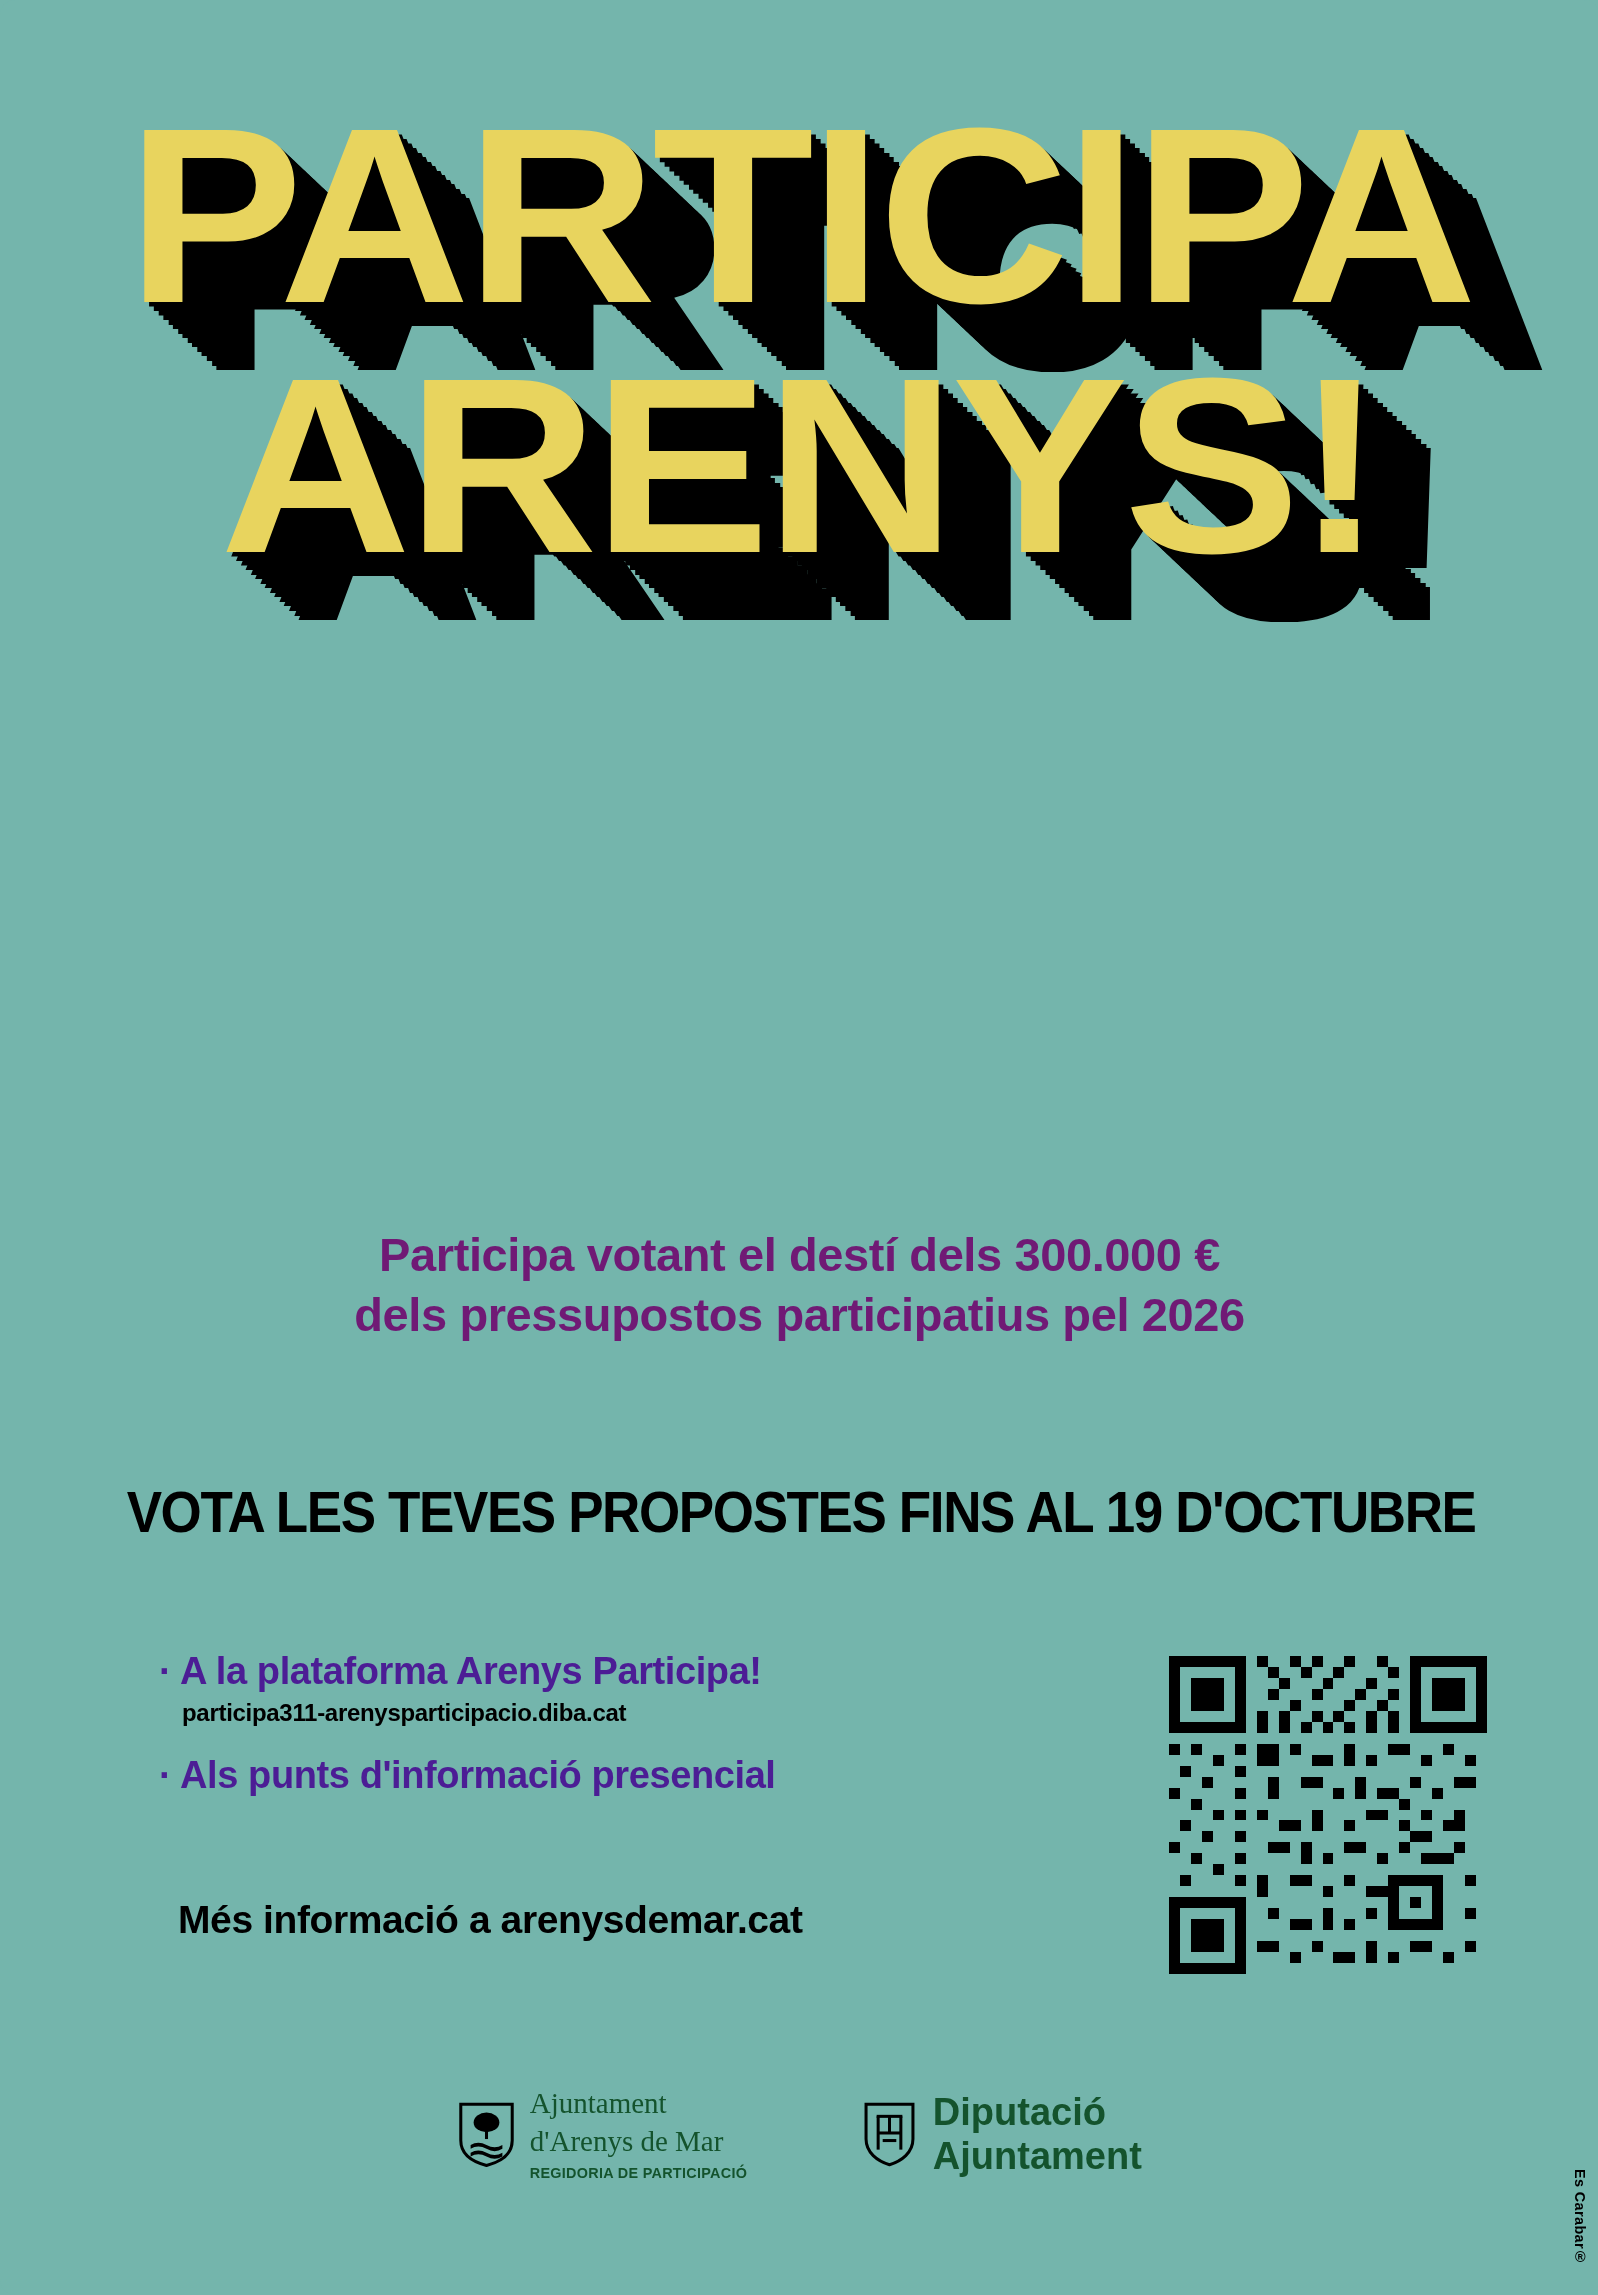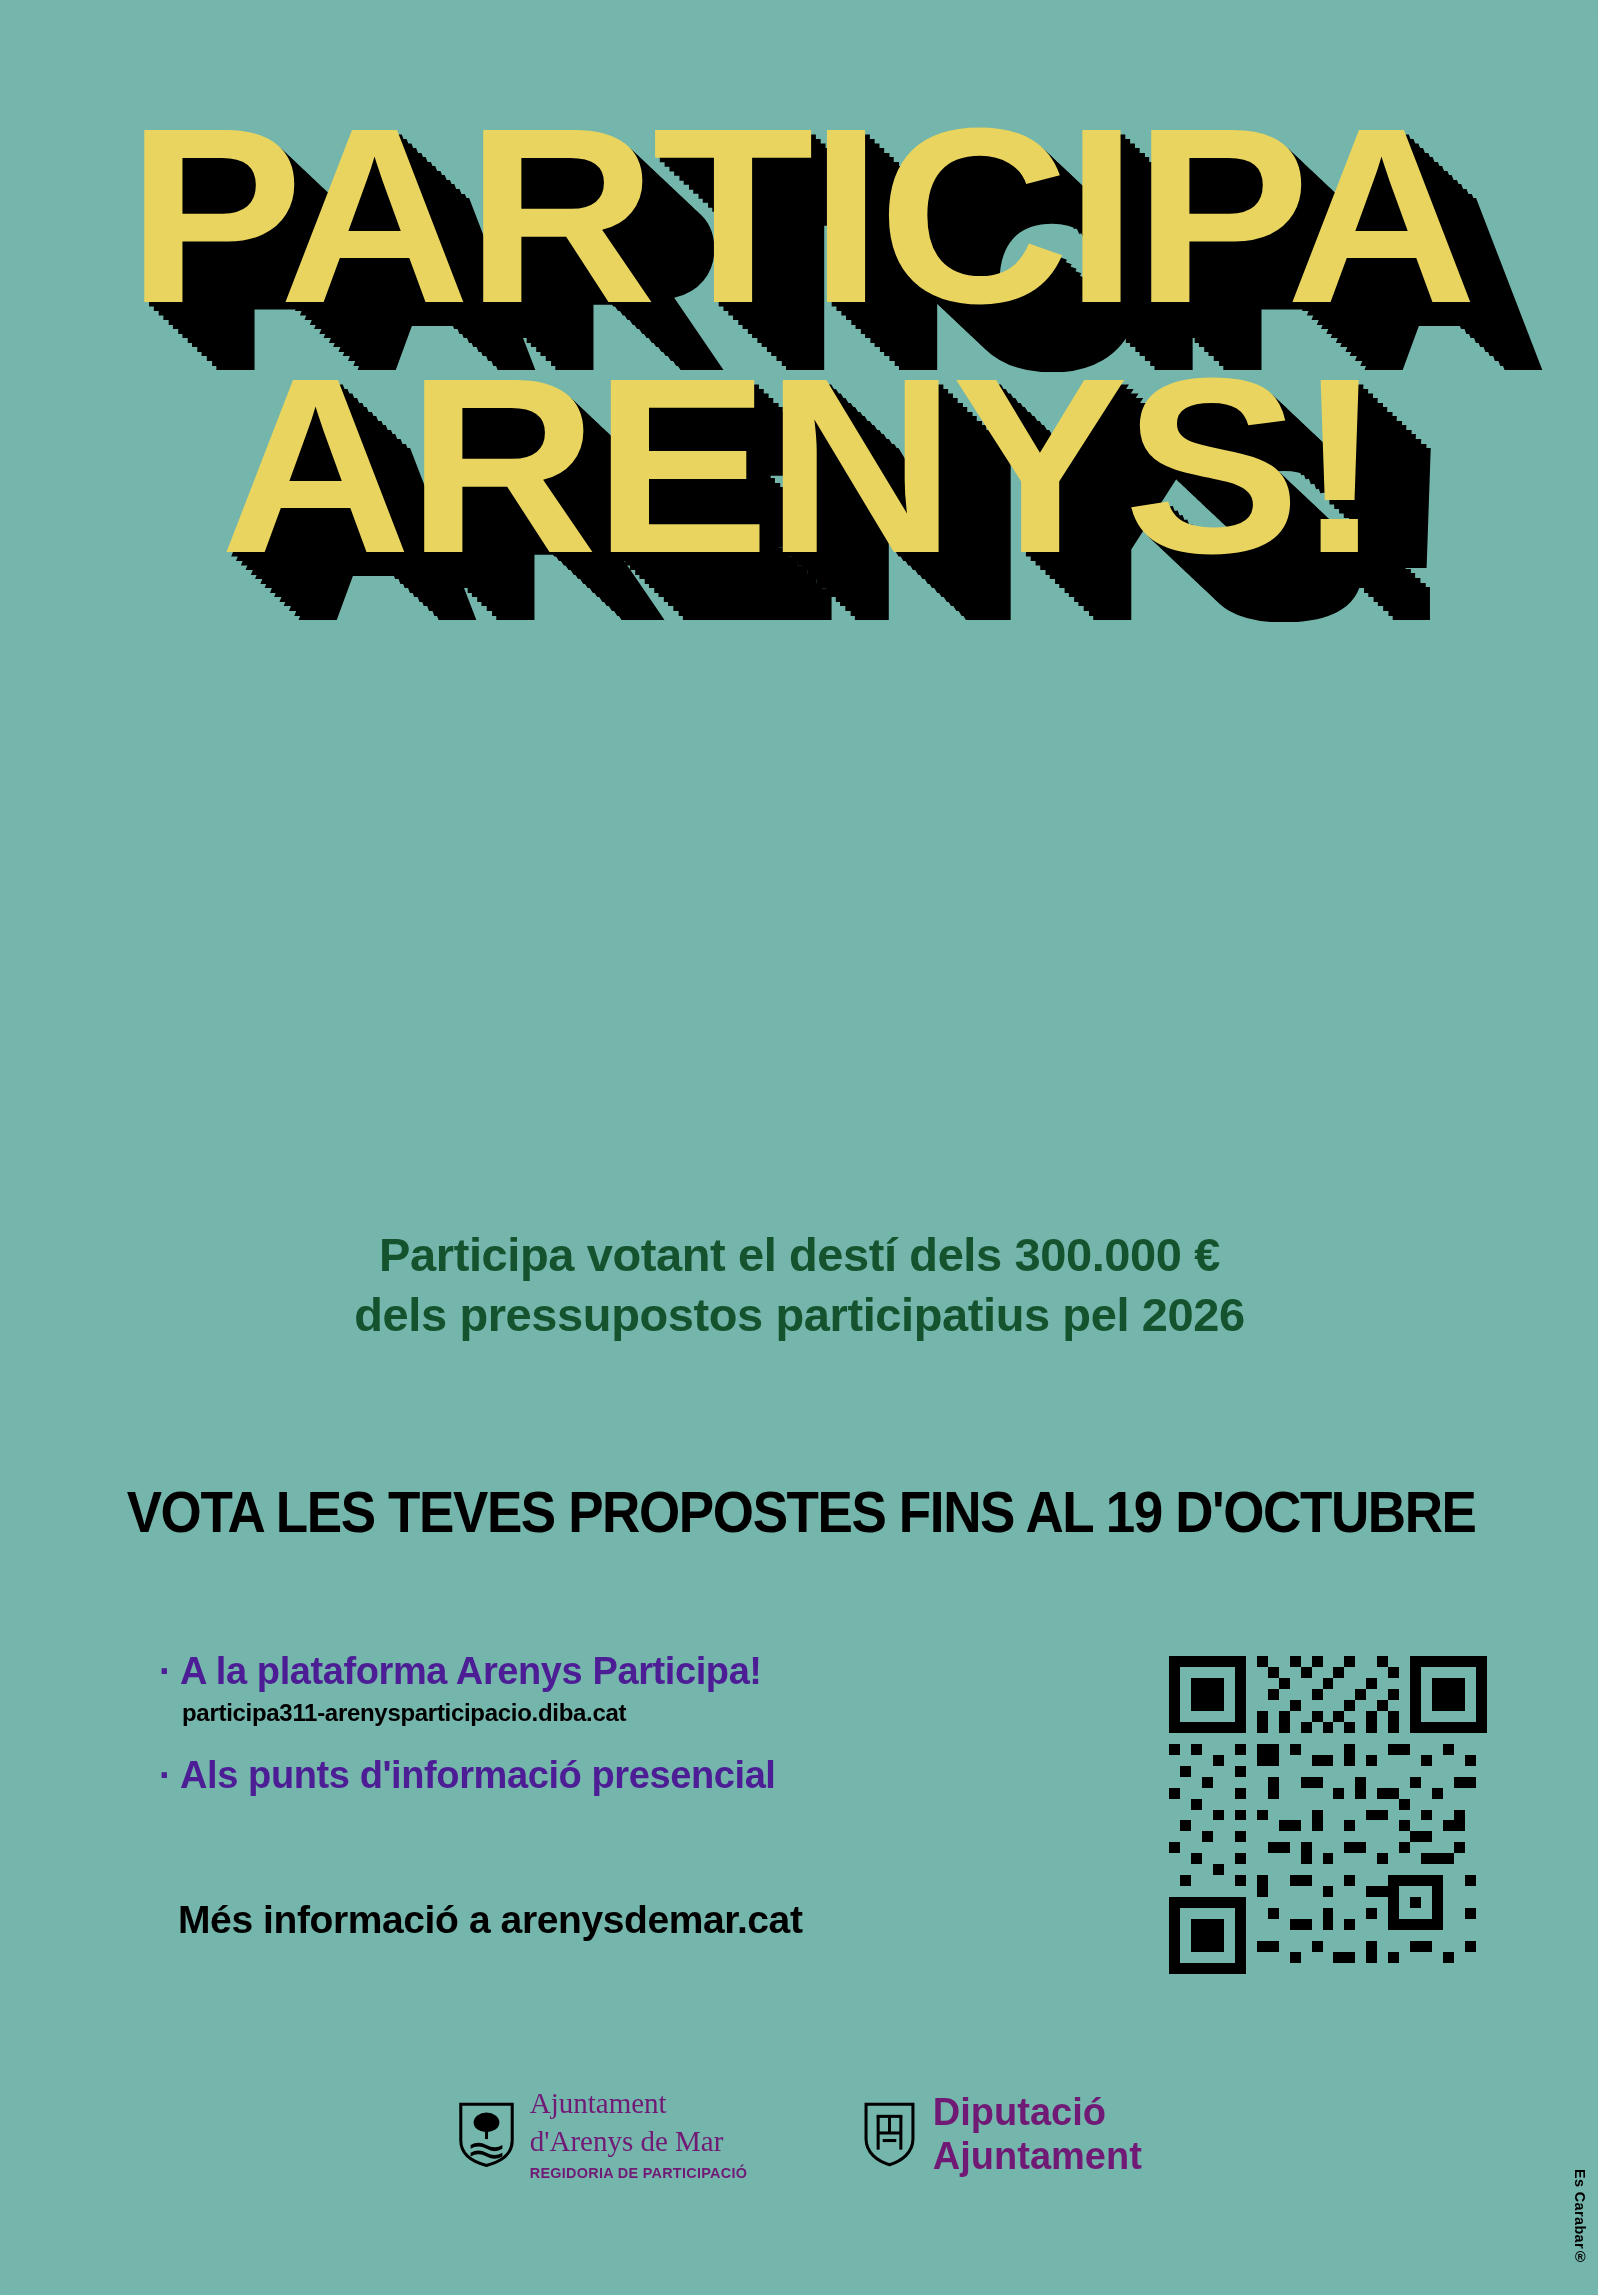--- a/index.html
+++ b/index.html
@@ -59,21 +59,21 @@
       59px 59px 0 #000, 64px 64px 0 #000, 68px 68px 0 #000;
   }
 
   
   .subtitle {
     position: absolute;
     top: 1225px;
     left: 91px;
     right: 91px;
     text-align: center;
-    color: #14532d;
+    color: #701a75;
     font-weight: 700;
     font-size: 47px;
     line-height: 1.28;
     letter-spacing: -0.4px;
   }
 
   
   .deadline {
     position: absolute;
     top: 1479px;
@@ -150,21 +150,21 @@
     display: flex;
     align-items: center;
     gap: 13.6px;
   }
   .crest {
     width: 59px;
     height: 67px;
     flex: none;
   }
   .logo-text {
-    color: #701a75;
+    color: #14532d;
     line-height: 1.05;
   }
   .logo-l1 {
     font-family: "Liberation Serif", serif;
     font-size: 29px;
     font-weight: 400;
   }
   .logo-l2 {
     font-family: "Liberation Serif", serif;
     font-size: 29px;

